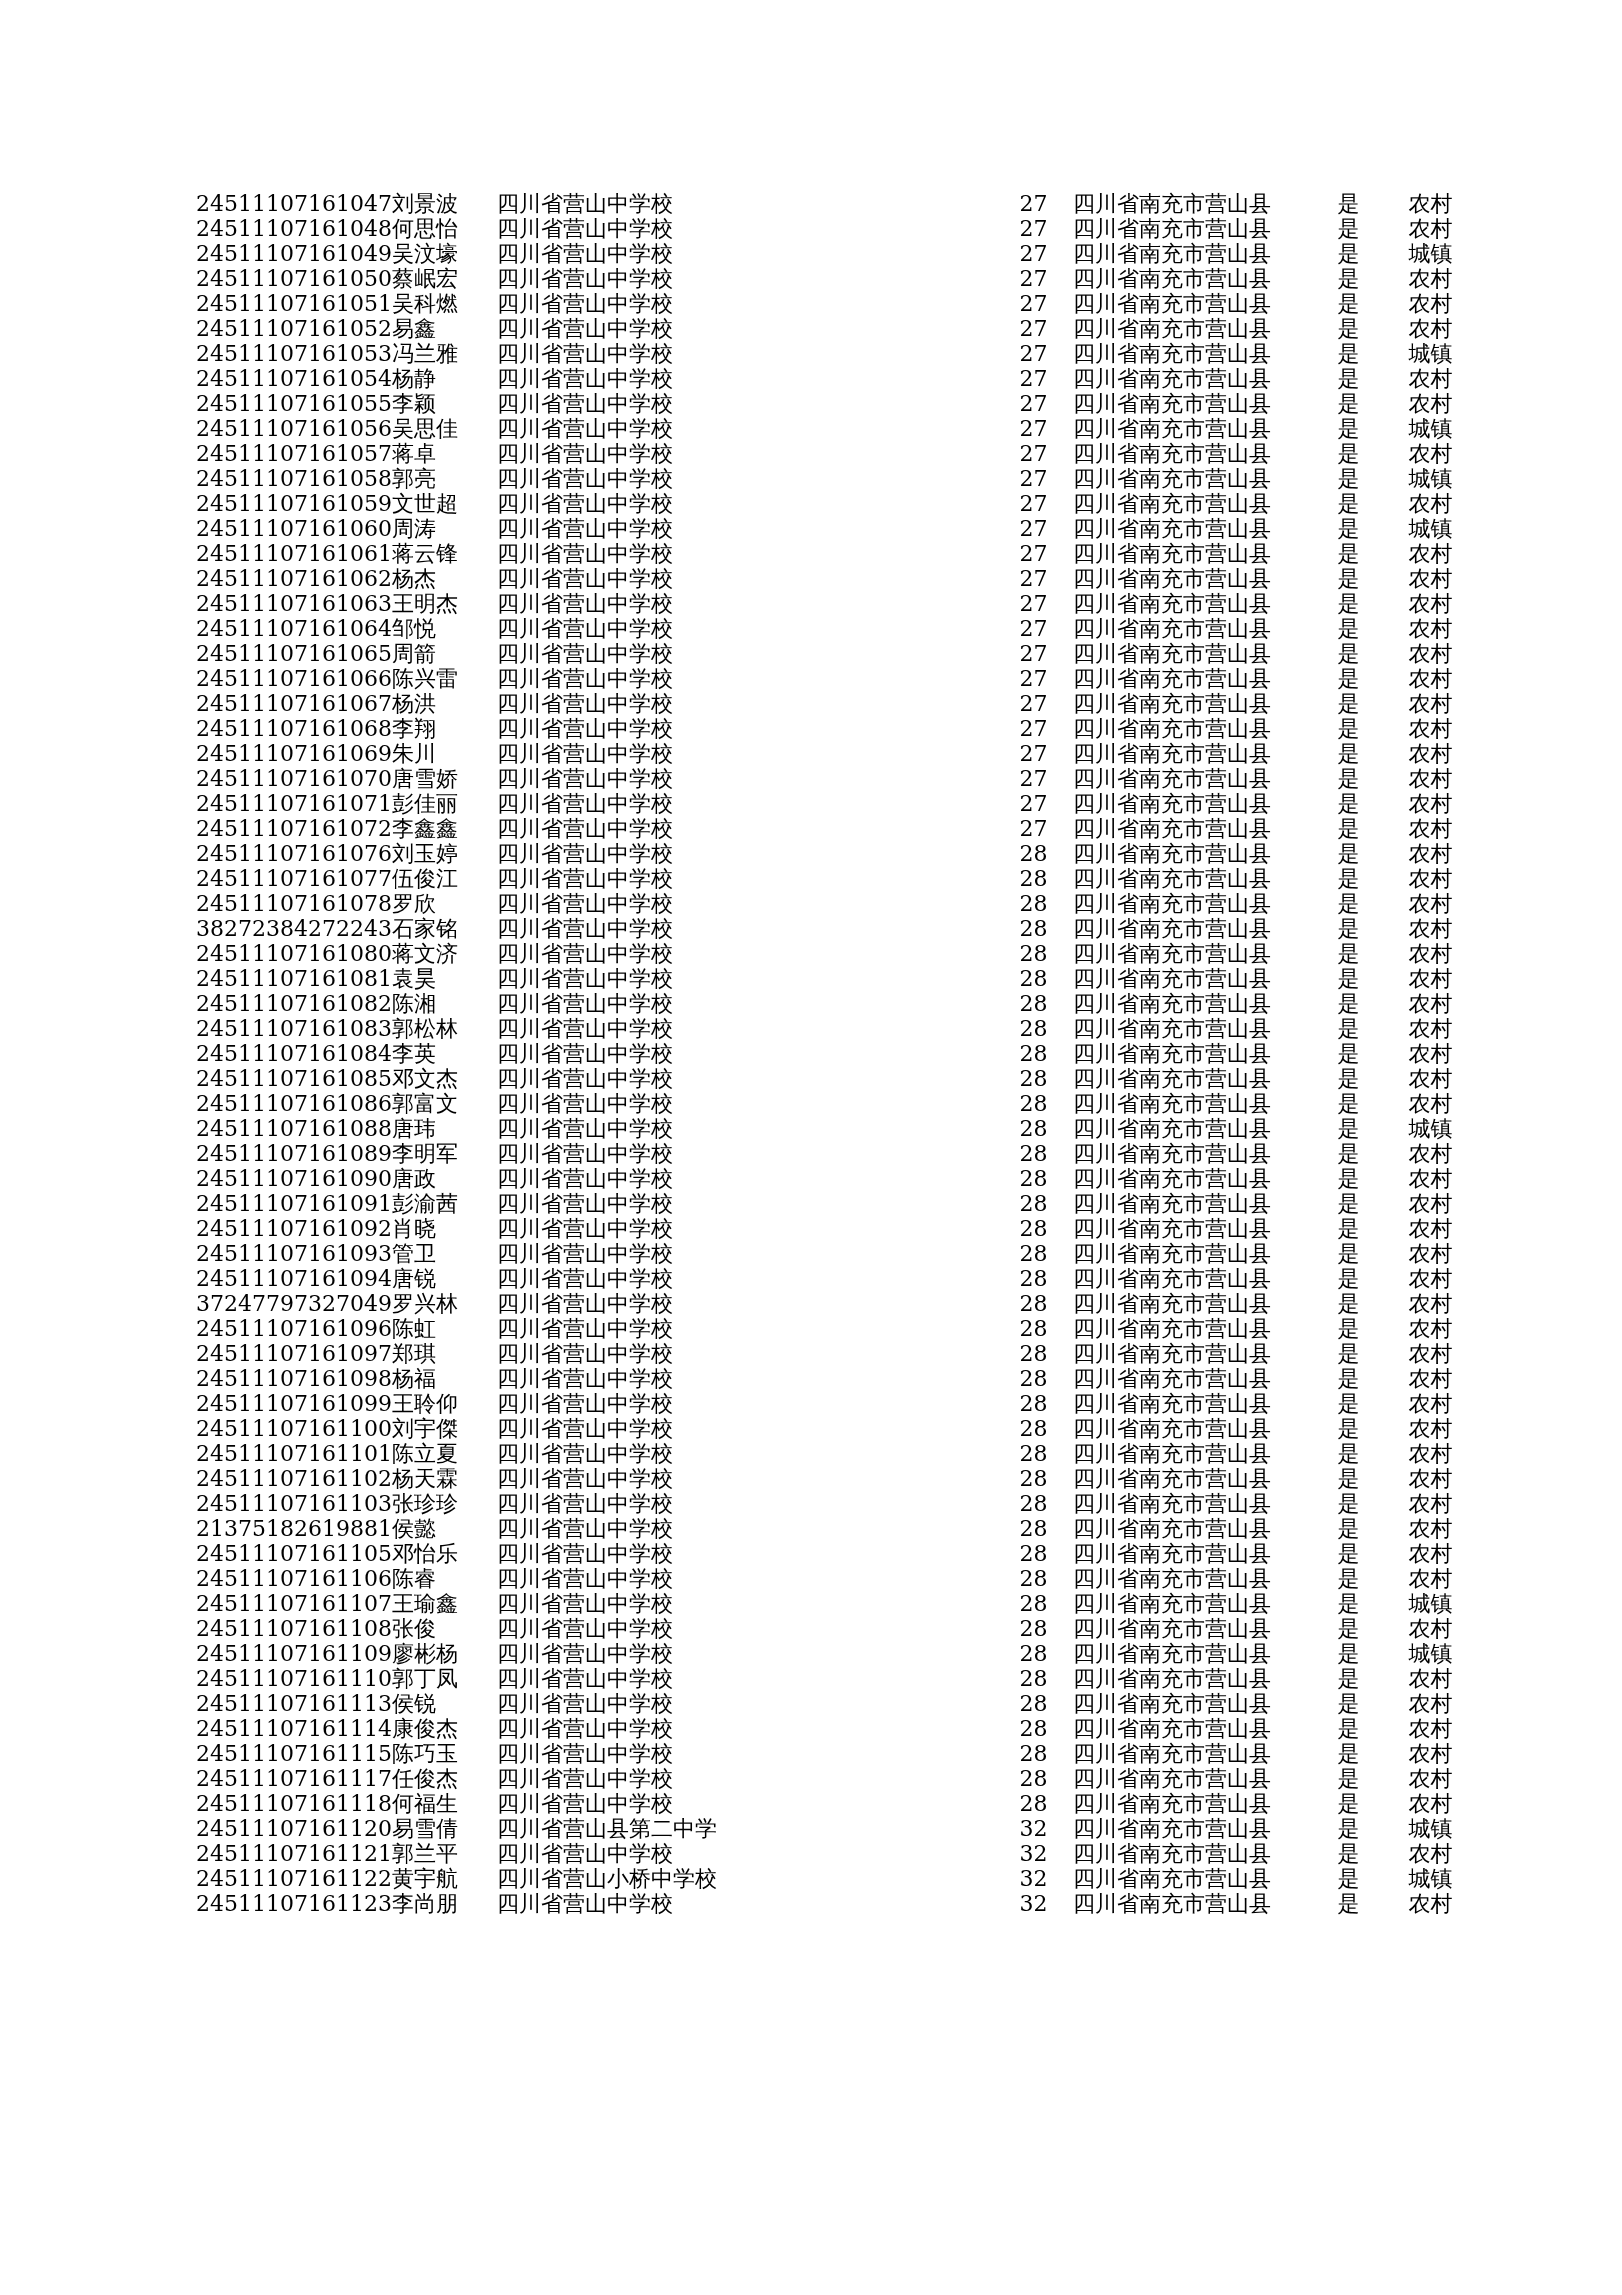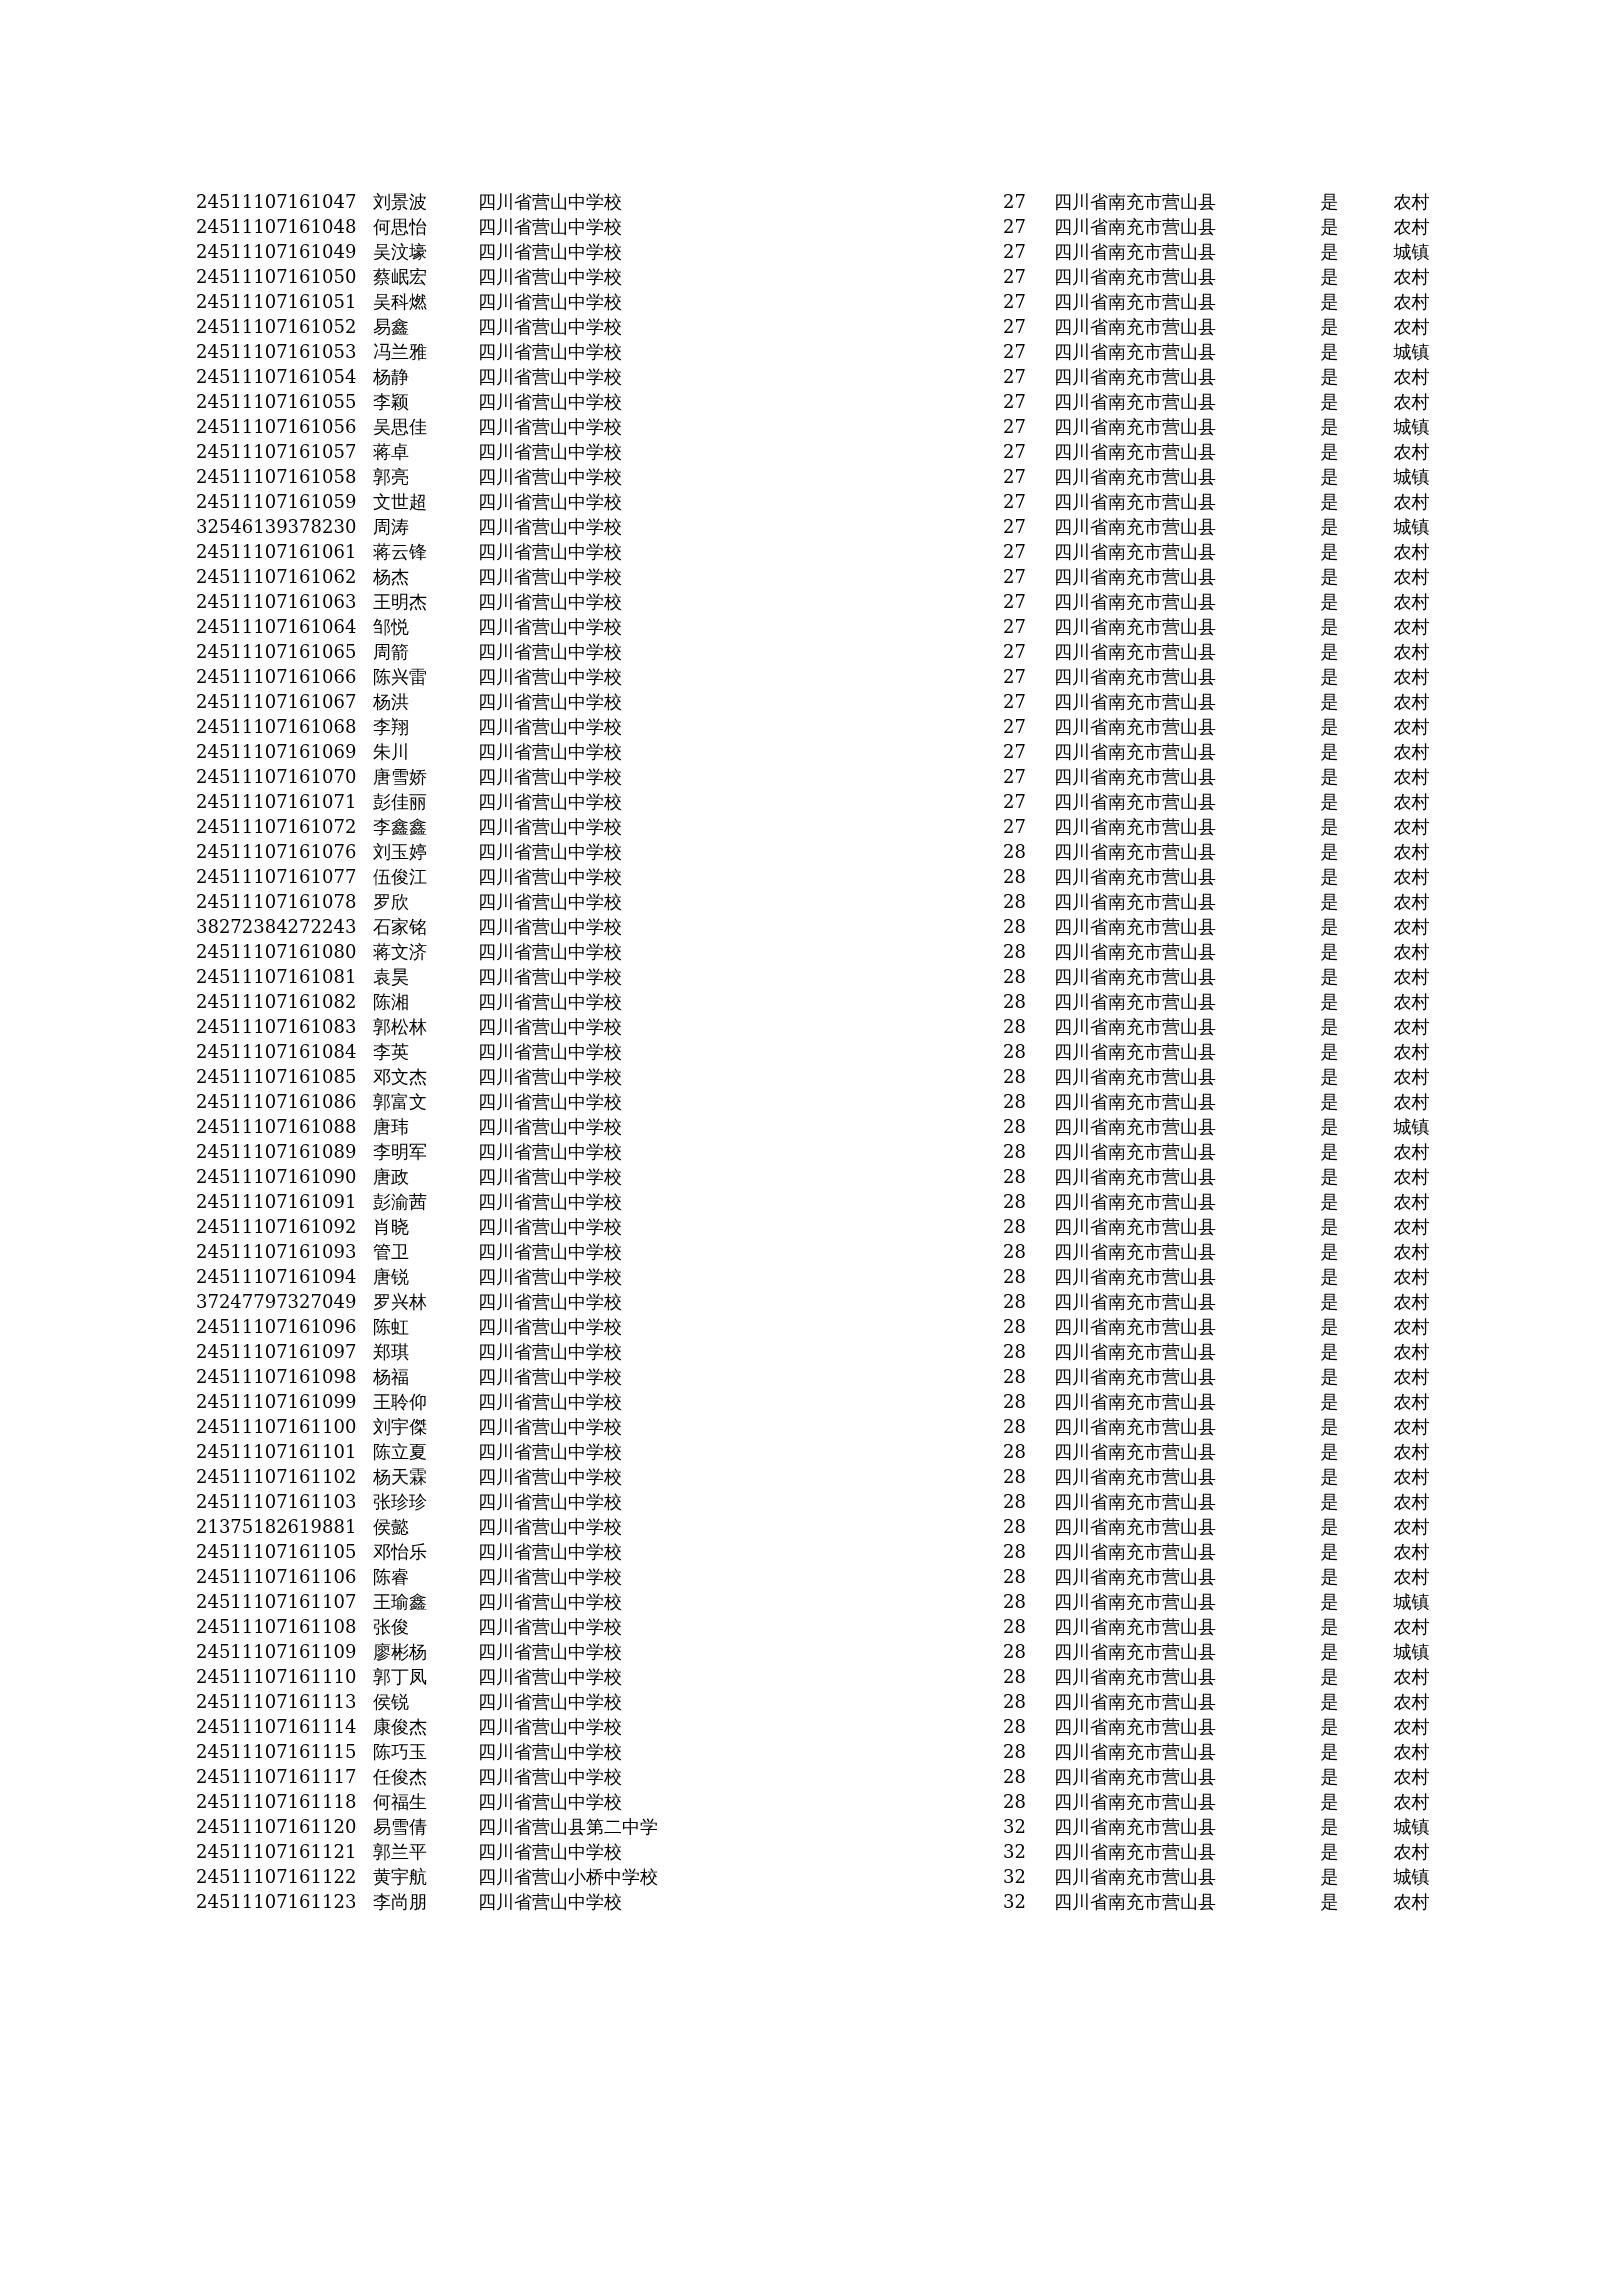--- a/index.html
+++ b/index.html
@@ -16,21 +16,21 @@
   .page {
     position: relative;
     width: 1623px;
     height: 2295px;
     box-sizing: border-box;
     padding: 193px 0 0 0;
   }
   table.roster {
     border-collapse: collapse;
     margin: 0 0 0 196px;
-    font-size: 18px;
+    font-size: 22px;
     line-height: 1.0;
   }
   table.roster td {
     padding: 0;
     white-space: nowrap;
     vertical-align: baseline;
     height: 25px;
     font-weight: 400;
   }
   td.c-id {
@@ -181,21 +181,21 @@
         <tr>
           <td class="c-id">24511107161059</td>
           <td class="c-name">文世超</td>
           <td class="c-school">四川省营山中学校</td>
           <td class="c-code">27</td>
           <td class="c-region">四川省南充市营山县</td>
           <td class="c-flag">是</td>
           <td class="c-type">农村</td>
         </tr>
         <tr>
-          <td class="c-id">32546139378230</td>
+          <td class="c-id">24511107161060</td>
           <td class="c-name">周涛</td>
           <td class="c-school">四川省营山中学校</td>
           <td class="c-code">27</td>
           <td class="c-region">四川省南充市营山县</td>
           <td class="c-flag">是</td>
           <td class="c-type">城镇</td>
         </tr>
         <tr>
           <td class="c-id">24511107161061</td>
           <td class="c-name">蒋云锋</td>

